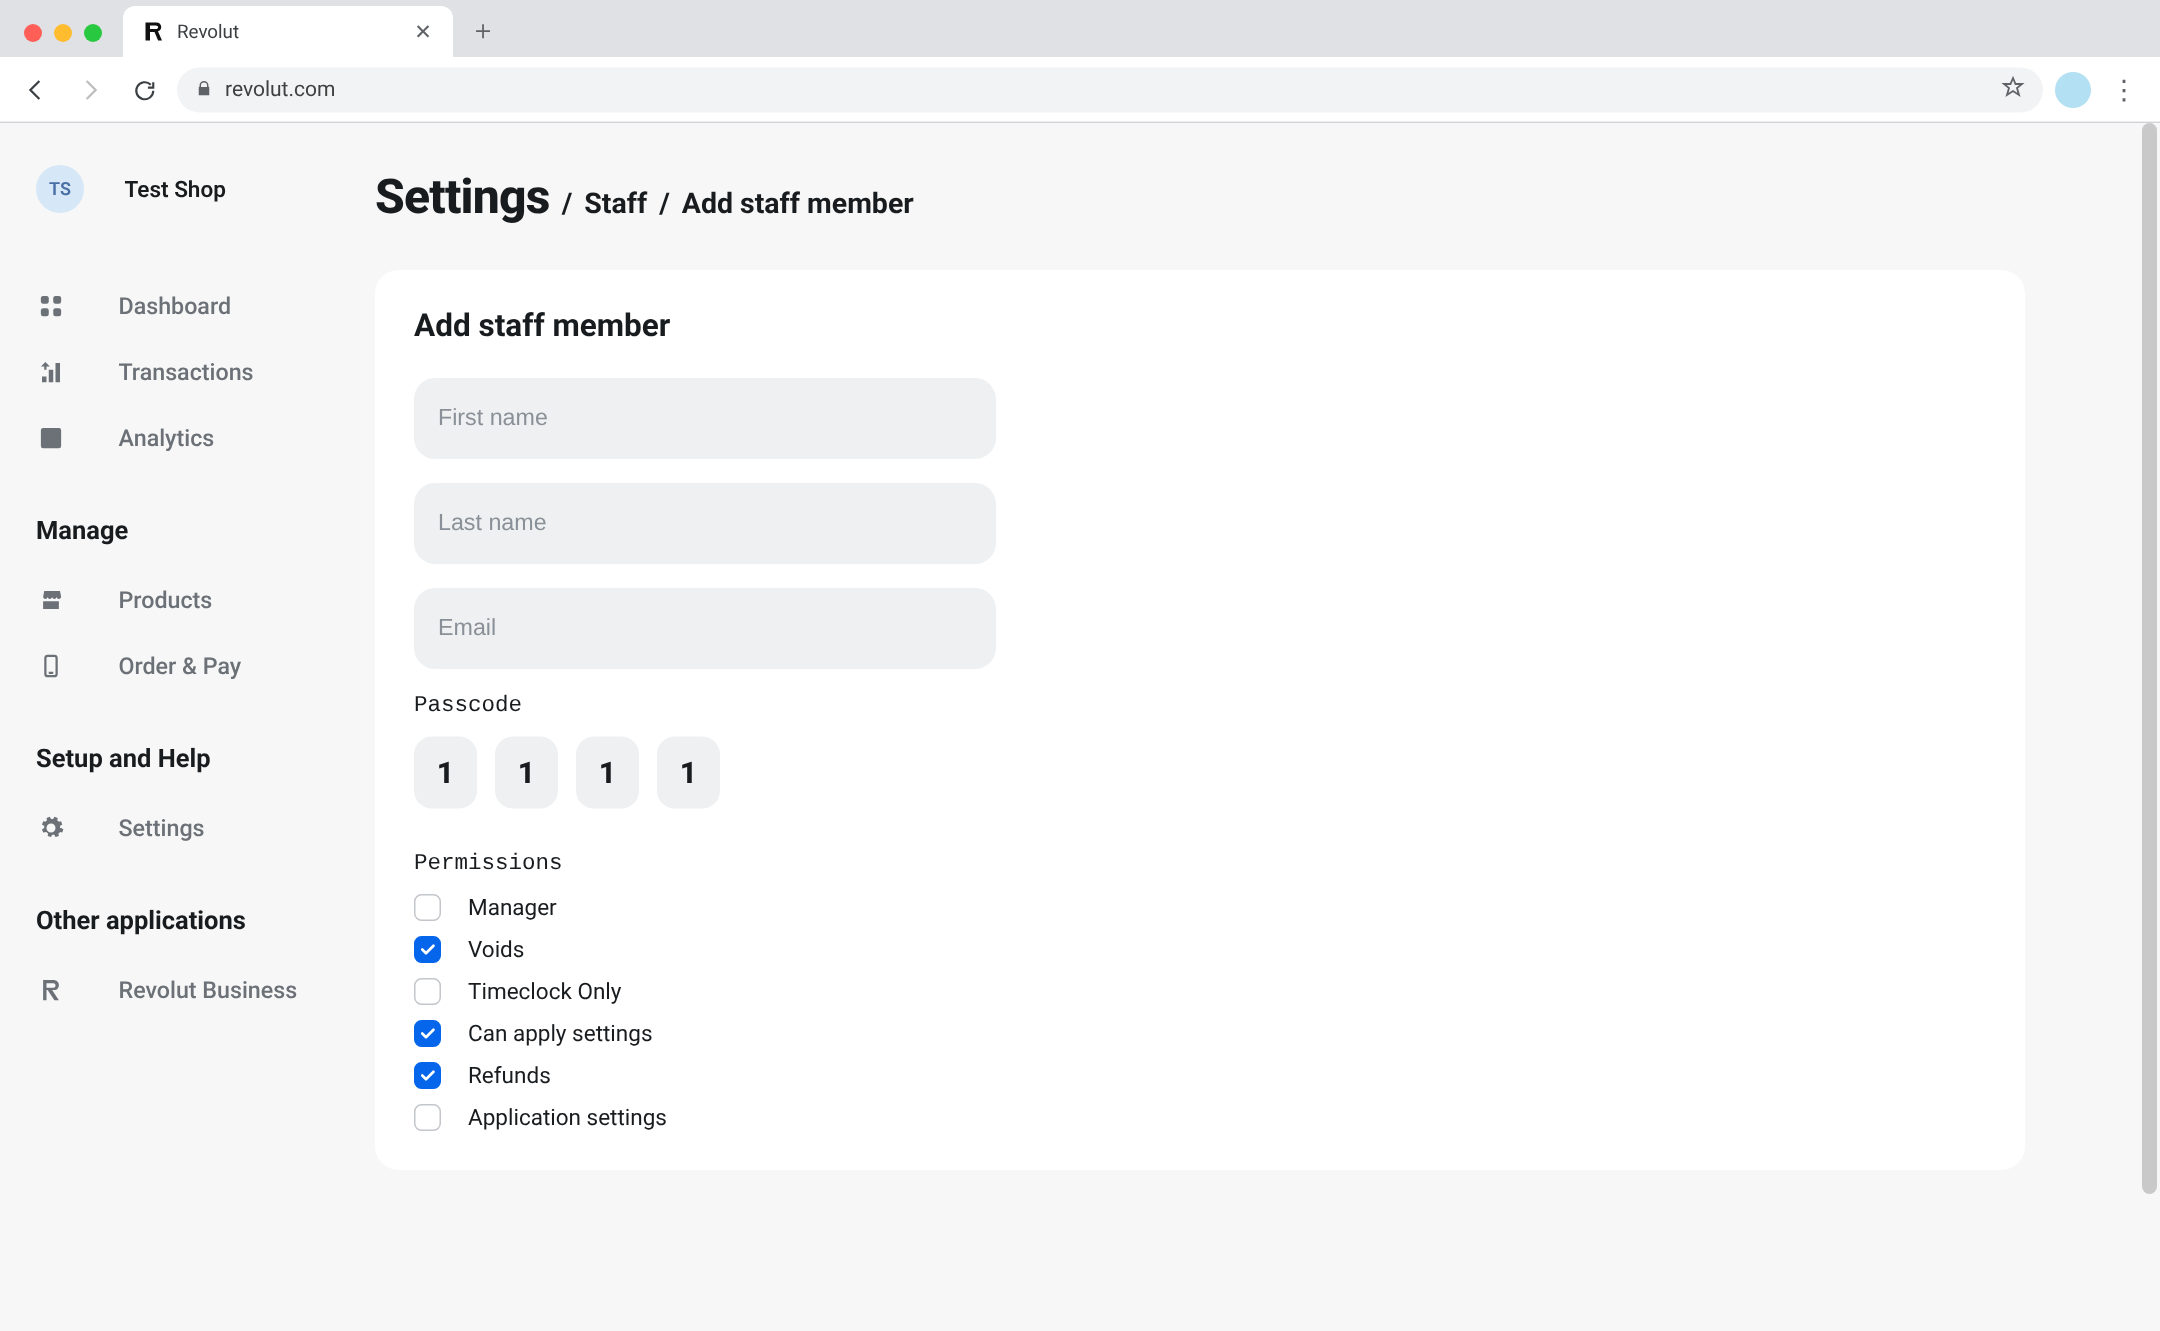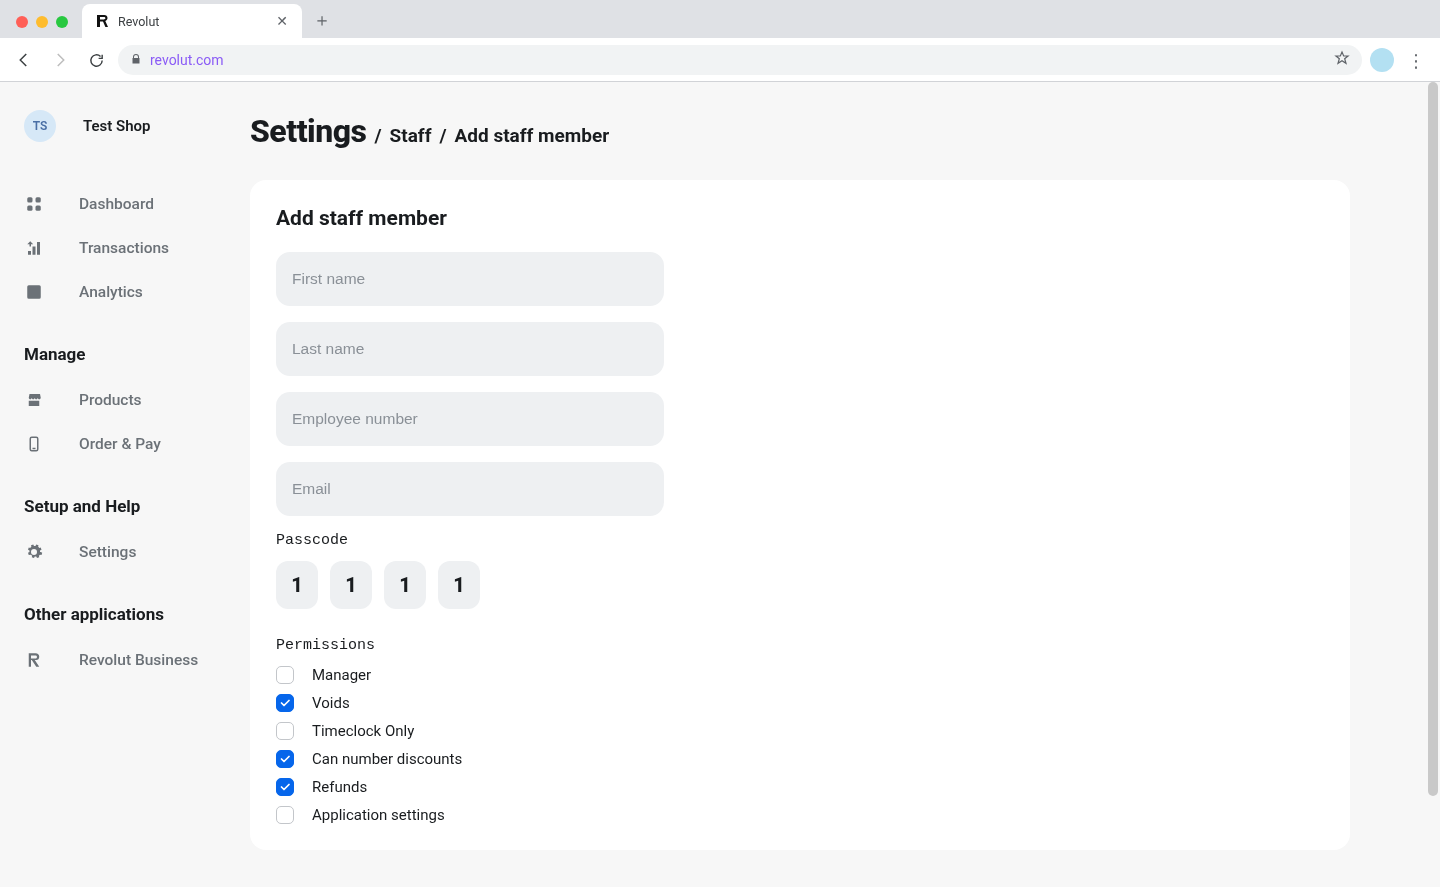--- a/index.html
+++ b/index.html
@@ -89,21 +89,21 @@
   .tb-btn.disabled { color: #bdbdbd; }
   .address-bar {
     flex: 1;
     height: 30px;
     background: #f1f3f4;
     border-radius: 15px;
     display: flex;
     align-items: center;
     padding: 0 12px;
     gap: 8px;
-    color: #8b5cf6;
+    color: #404040;
     font-size: 14px;
   }
   .address-bar .lock { color: #5f6368; font-size: 12px; }
   .address-bar .url { flex: 1; }
   .address-bar .star { color: #5f6368; font-size: 16px; }
   .profile-dot {
     width: 24px; height: 24px; border-radius: 50%;
     background: #b3e0f2;
   }
   .kebab {
@@ -413,21 +413,20 @@
       <span class="crumb">Staff</span>
       <span class="crumb-sep">/</span>
       <span class="crumb">Add staff member</span>
     </div>
 
     <div class="card">
       <h2>Add staff member</h2>
 
       <input class="field" placeholder="First name" style="">
       <input class="field" placeholder="Last name" style="">
-      <input class="field" placeholder="Employee number" style="">
       <input class="field" placeholder="Email" style="">
 
       <div class="section-label">Passcode</div>
       <div class="passcode">
         <div class="digit">1</div>
         <div class="digit">1</div>
         <div class="digit">1</div>
         <div class="digit">1</div>
       </div>
 
@@ -448,21 +447,21 @@
           <div class="perm-item">
             <span class="checkbox"></span>
             <span>Timeclock Only</span>
           </div>
           <div class="perm-item">
             <span class="checkbox checked">
               <svg viewBox="0 0 24 24">
                 <path fill="none" stroke="#fff" stroke-width="3.5" stroke-linecap="round" stroke-linejoin="round" d="M5 12l5 5L20 7"></path>
               </svg>
             </span>
-            <span>Can number discounts</span>
+            <span>Can apply settings</span>
           </div>
           <div class="perm-item">
             <span class="checkbox checked">
               <svg viewBox="0 0 24 24">
                 <path fill="none" stroke="#fff" stroke-width="3.5" stroke-linecap="round" stroke-linejoin="round" d="M5 12l5 5L20 7"></path>
               </svg>
             </span>
             <span>Refunds</span>
           </div>
           <div class="perm-item">

